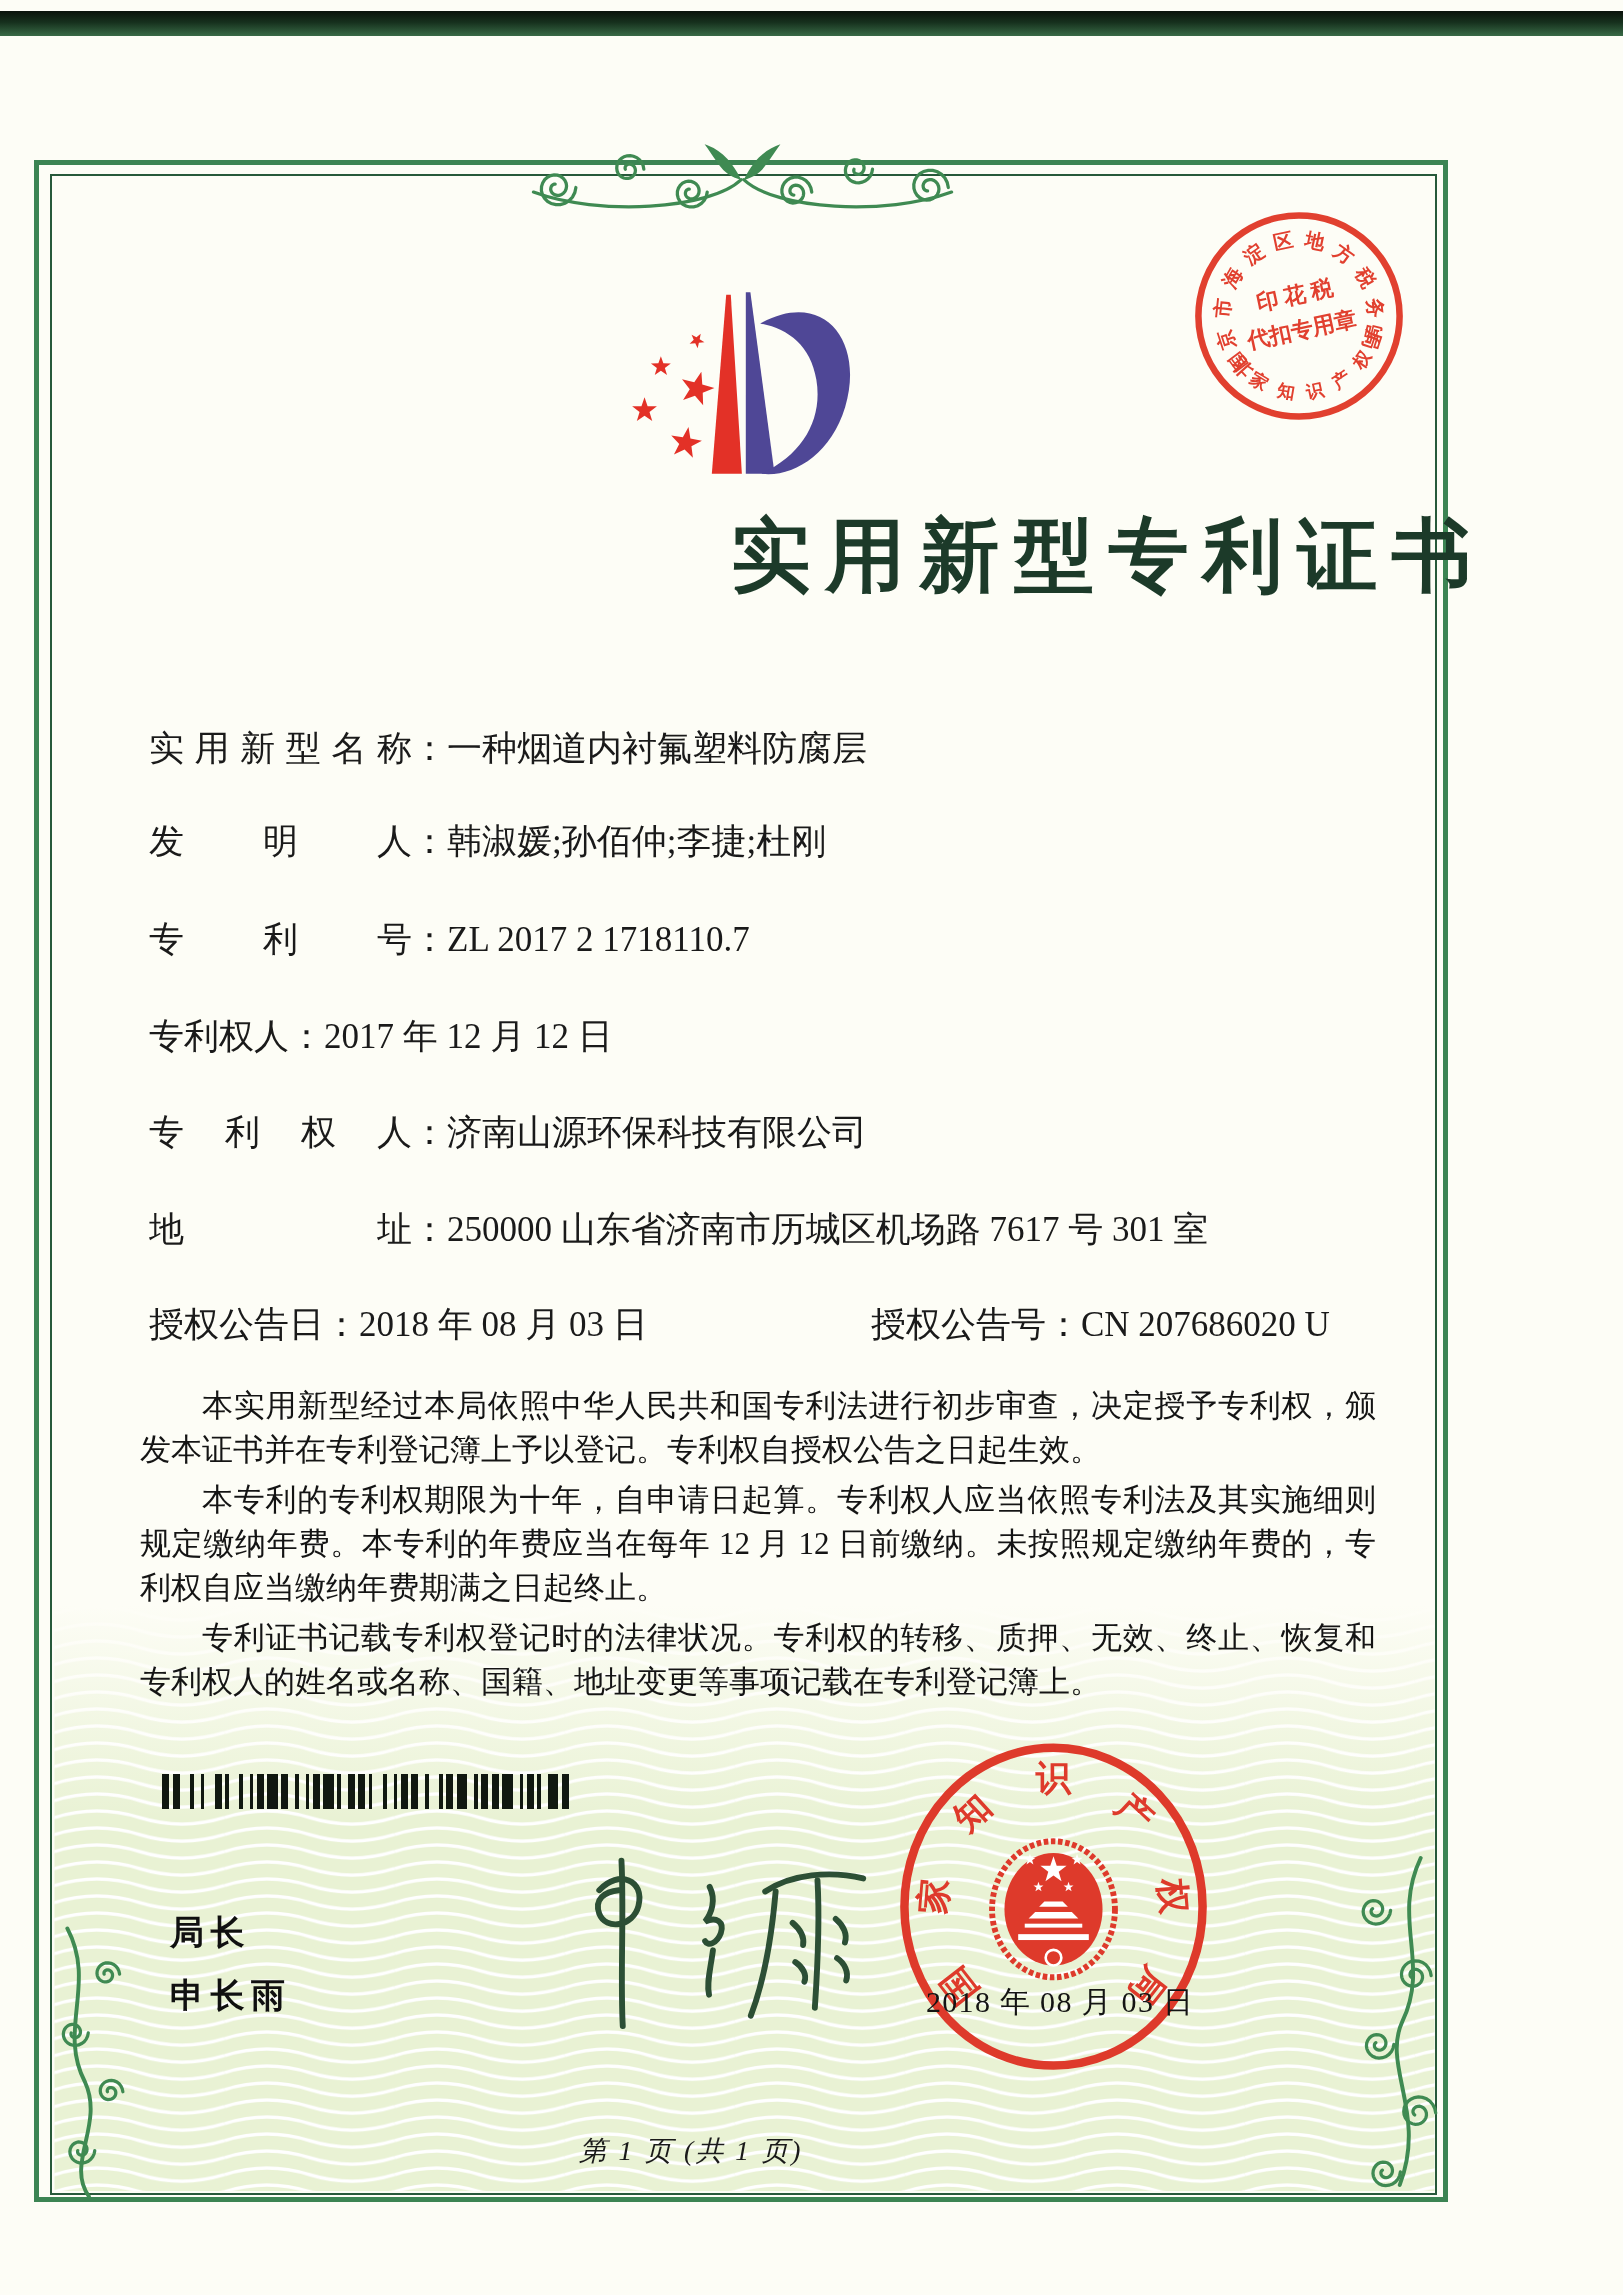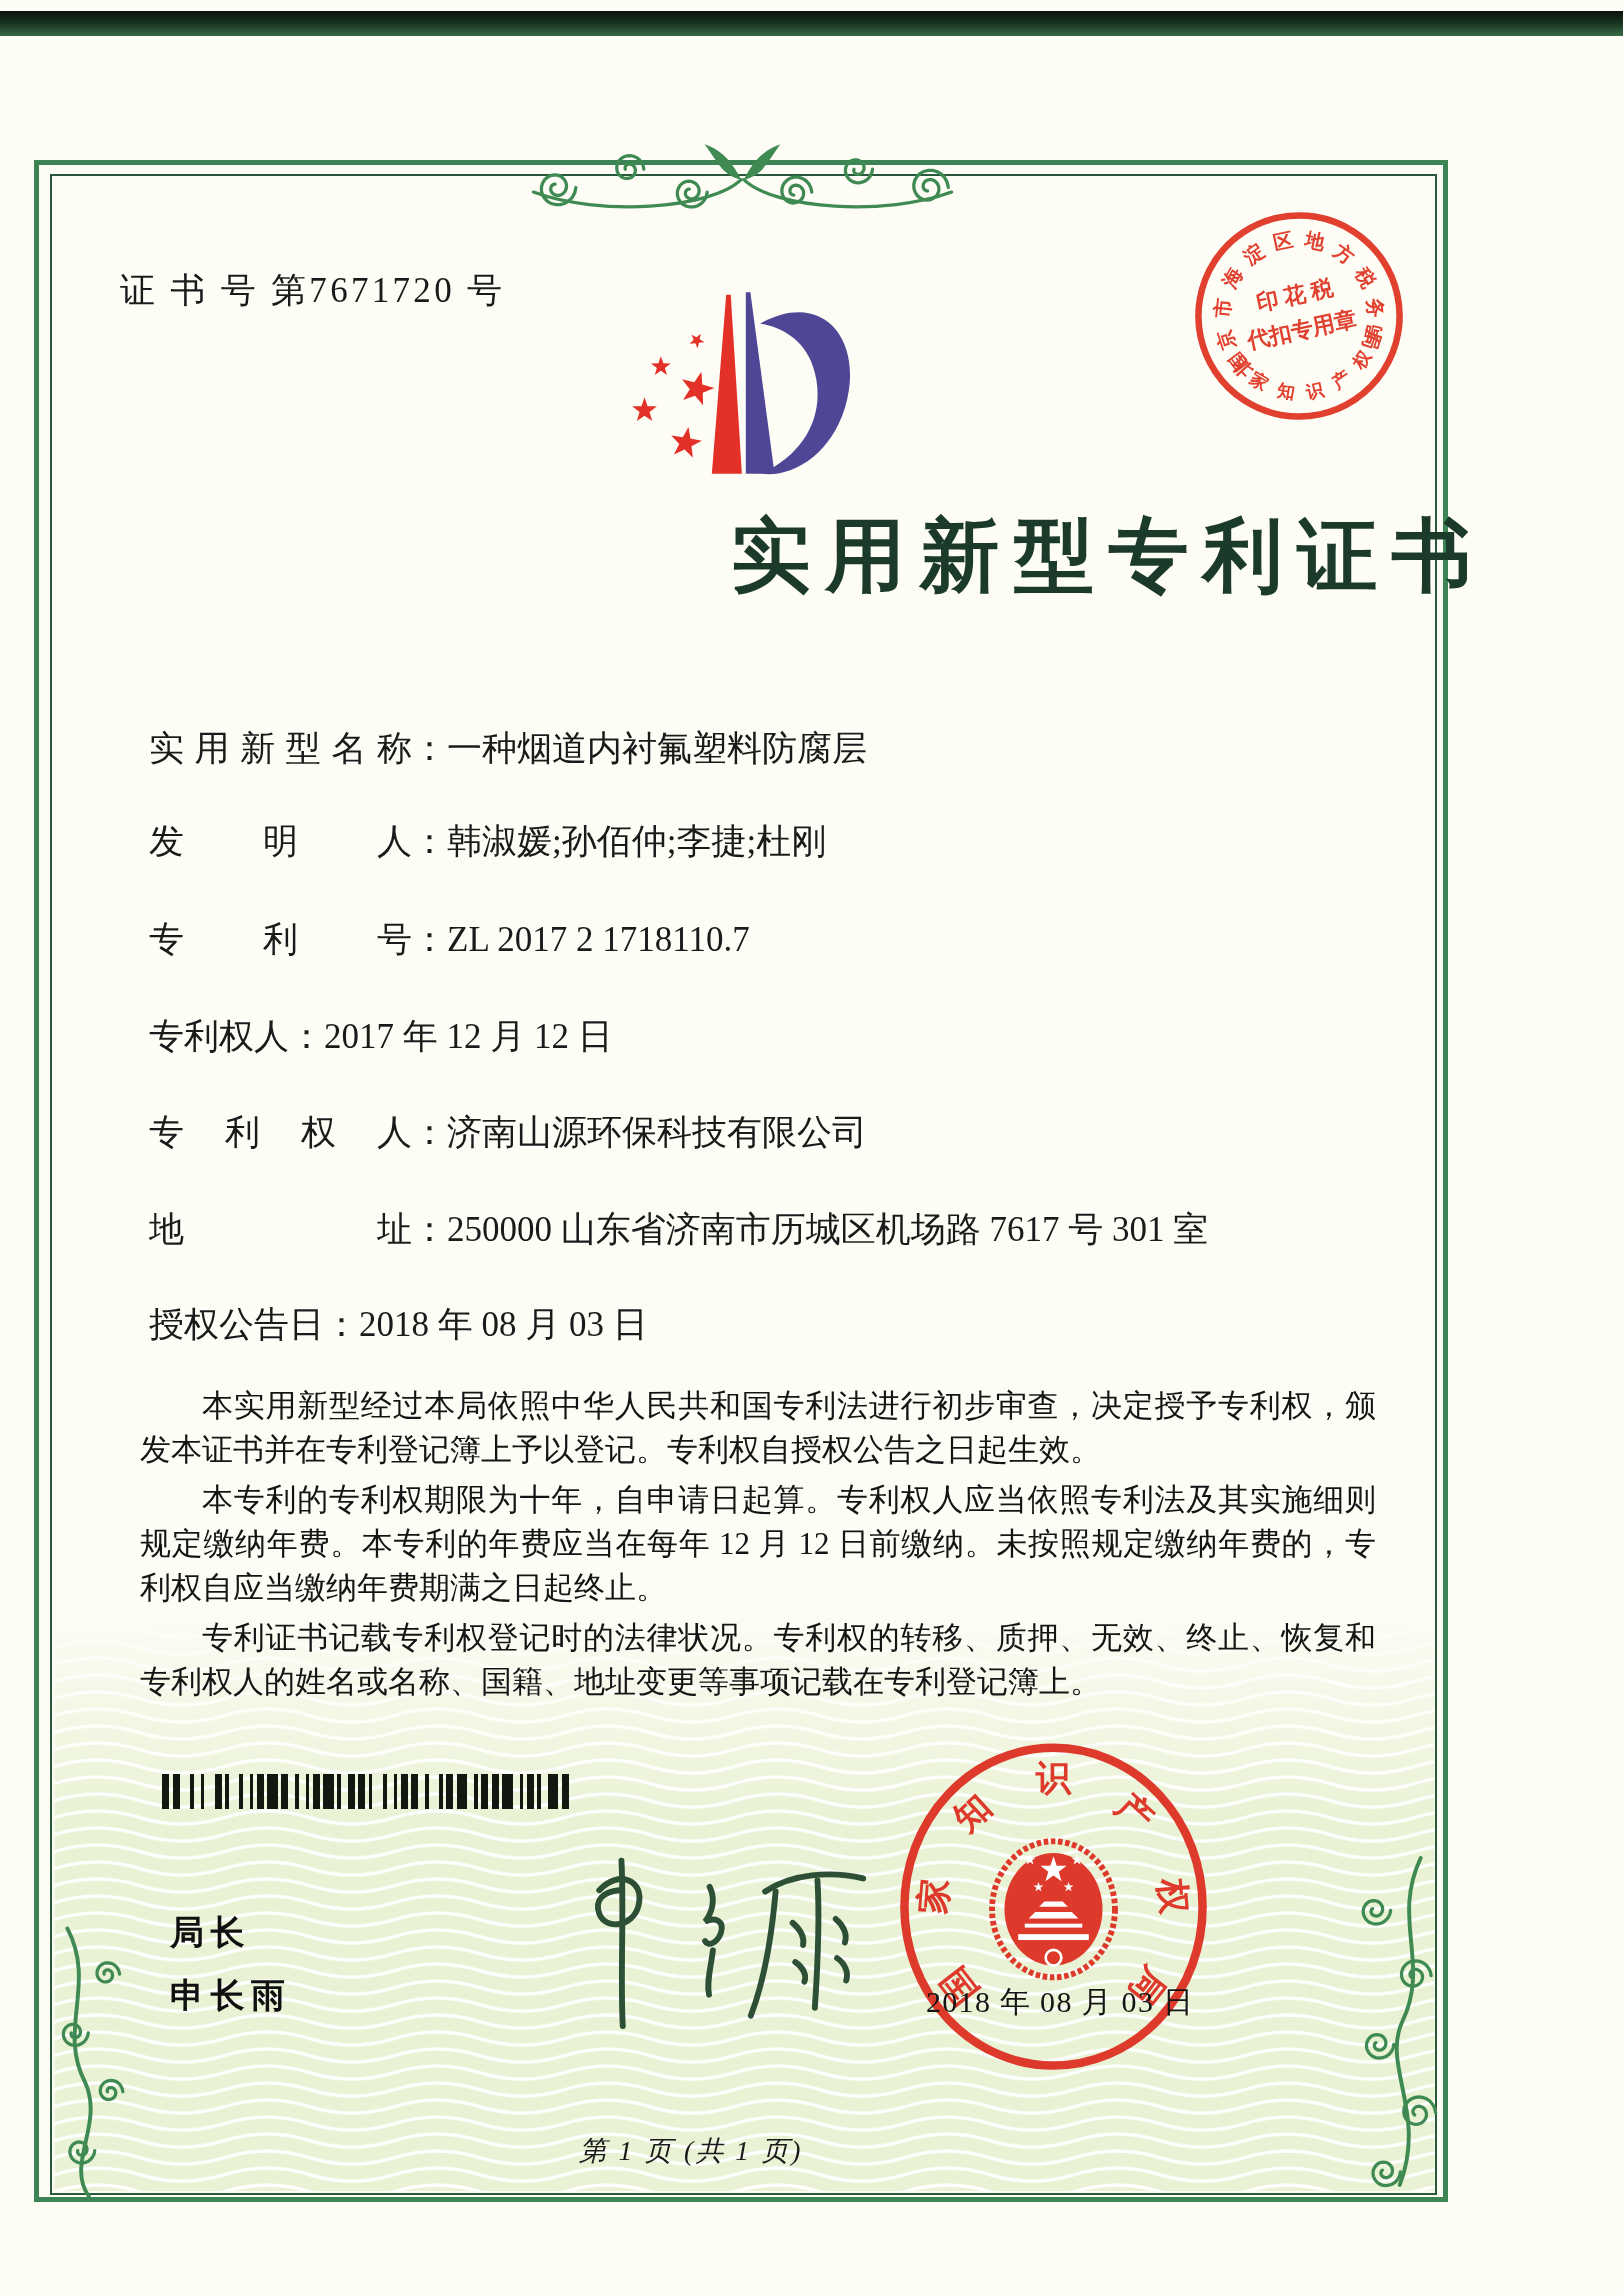--- a/index.html
+++ b/index.html
@@ -77,21 +77,20 @@
       <path d="M109.0,480.0L107.8,485.8L105.2,491.1L101.4,495.4L96.8,498.6L91.7,500.5L86.3,501.0L81.1,500.2L76.5,498.2L72.5,495.1L69.6,491.2L67.7,486.8L67.0,482.3L67.5,477.8L69.1,473.7L71.6,470.2L74.7,467.6L78.3,465.9L82.2,465.1L85.9,465.4L89.4,466.5L92.3,468.5L94.6,471.0L96.1,473.9L96.8,477.0L96.7,480.0L95.9,482.8L94.4,485.2L92.5,487.0L90.2,488.2L87.9,488.8L85.5,488.7L83.5,488.1L81.7,487.0L80.4,485.6L79.5,484.0L79.2,482.3L79.2,480.7L79.7,479.3L80.5,478.2L81.5,477.5" stroke="#3f8a52" stroke-width="5" fill="none" stroke-linecap="round"></path>
     </svg>
   <svg id="orn-bl" style="left:51px;top:1928px" width="98" height="272" viewBox="0 0 150 415">
     <path d="M25,0 C70,85 10,155 52,235 C82,300 22,360 58,410" stroke="#3f8a52" stroke-width="6" fill="none" stroke-linecap="round"></path>
   <path d="M105.0,70.0L104.0,65.4L102.1,61.3L99.3,57.8L95.8,55.1L91.9,53.4L87.7,52.7L83.7,52.9L79.8,54.1L76.5,56.1L73.8,58.8L71.8,61.9L70.7,65.3L70.4,68.8L70.9,72.2L72.2,75.3L74.1,77.9L76.5,79.9L79.3,81.2L82.1,81.9L85.0,81.8L87.7,81.1L90.0,79.8L91.9,78.0L93.2,76.0L94.0,73.7L94.2,71.5L93.9,69.3L93.1,67.4L91.9,65.8L90.4,64.6L88.8,63.8L87.1,63.5L85.5,63.5L84.1,64.0L82.8,64.8L81.9,65.8L81.3,66.9L81.1,68.0L81.1,69.1L81.4,70.0" stroke="#3f8a52" stroke-width="5" fill="none" stroke-linecap="round"></path>
       <path d="M57.0,160.0L56.0,165.0L53.8,169.6L50.7,173.4L46.9,176.3L42.6,178.2L38.0,179.1L33.5,178.8L29.3,177.5L25.6,175.3L22.6,172.4L20.5,168.9L19.2,165.1L18.9,161.3L19.5,157.5L20.9,154.2L23.0,151.3L25.7,149.1L28.7,147.6L31.9,146.9L35.0,147.0L37.9,147.8L40.5,149.2L42.6,151.2L44.0,153.4L44.9,155.9L45.1,158.4L44.8,160.8L43.9,162.9L42.6,164.7L41.0,166.0L39.2,166.8L37.3,167.2L35.6,167.1L34.0,166.6L32.6,165.7L31.6,164.7L31.0,163.5L30.7,162.2L30.7,161.0L31.0,160.0" stroke="#3f8a52" stroke-width="5" fill="none" stroke-linecap="round"></path>
       <path d="M110.0,250.0L109.0,245.4L107.1,241.3L104.3,237.8L100.8,235.1L96.9,233.4L92.7,232.7L88.7,232.9L84.8,234.1L81.5,236.1L78.8,238.8L76.8,241.9L75.7,245.3L75.4,248.8L75.9,252.2L77.2,255.3L79.1,257.9L81.5,259.9L84.3,261.2L87.1,261.9L90.0,261.8L92.7,261.1L95.0,259.8L96.9,258.0L98.2,256.0L99.0,253.7L99.2,251.5L98.9,249.3L98.1,247.4L96.9,245.8L95.4,244.6L93.8,243.8L92.1,243.5L90.5,243.5L89.1,244.0L87.8,244.8L86.9,245.8L86.3,246.9L86.1,248.0L86.1,249.1L86.4,250.0" stroke="#3f8a52" stroke-width="5" fill="none" stroke-linecap="round"></path>
       <path d="M67.0,340.0L66.0,345.0L63.8,349.6L60.7,353.4L56.9,356.3L52.6,358.2L48.0,359.1L43.5,358.8L39.3,357.5L35.6,355.3L32.6,352.4L30.5,348.9L29.2,345.1L28.9,341.3L29.5,337.5L30.9,334.2L33.0,331.3L35.7,329.1L38.7,327.6L41.9,326.9L45.0,327.0L47.9,327.8L50.5,329.2L52.6,331.2L54.0,333.4L54.9,335.9L55.1,338.4L54.8,340.8L53.9,342.9L52.6,344.7L51.0,346.0L49.2,346.8L47.3,347.2L45.6,347.1L44.0,346.6L42.6,345.7L41.6,344.7L41.0,343.5L40.7,342.2L40.7,341.0L41.0,340.0" stroke="#3f8a52" stroke-width="5" fill="none" stroke-linecap="round"></path>
     </svg>
 
-  <div class="cert-no">证 书 号 第7671720 号</div>
 
   <svg id="logo" style="left:615px;top:283px" width="242" height="196" viewBox="0 0 370 300">
     <g id="logo-stars">
         <polygon points="131.0,77.6 129.4,86.0 136.7,90.5 128.2,91.6 126.3,99.9 122.6,92.2 114.0,92.9 120.3,87.0 117.0,79.1 124.5,83.2" fill="#e33127"></polygon>
         <polygon points="70.0,112.0 73.8,122.8 85.2,123.1 76.1,130.0 79.4,140.9 70.0,134.4 60.6,140.9 63.9,130.0 54.8,123.1 66.2,122.8" fill="#e33127"></polygon>
         <polygon points="132.0,135.9 133.4,155.2 152.0,160.6 134.1,167.9 134.7,187.2 122.2,172.4 104.0,179.0 114.2,162.6 102.4,147.3 121.1,151.9" fill="#e33127"></polygon>
         <polygon points="45.0,175.0 49.7,188.5 64.0,188.8 52.6,197.5 56.8,211.2 45.0,203.0 33.2,211.2 37.4,197.5 26.0,188.8 40.3,188.5" fill="#e33127"></polygon>
         <polygon points="112.3,220.4 115.2,238.1 132.8,241.5 116.8,249.7 119.0,267.5 106.3,254.8 90.0,262.4 98.1,246.4 85.9,233.3 103.6,236.0" fill="#e33127"></polygon>
       </g>
     <polygon points="170,18 177,18 194,292 148,292" fill="#e33127"></polygon>
@@ -145,20 +144,23 @@
   </div>
   <div class="frow" style="top:1109px">
     <span class="flabel just">专利权人</span><span>：</span><span>济南山源环保科技有限公司</span>
   </div>
   <div class="frow" style="top:1206px">
     <span class="flabel just">地址</span><span>：</span><span>250000  山东省济南市历城区机场路 7617 号 301 室</span>
   </div>
   <div class="frow" style="top:1301px">
     <span class="flabel">授权公告日</span><span>：</span><span>2018 年 08 月 03 日</span>
   </div>
+  <div class="frow2" style="top:1301px">
+    <span class="flabel">授权公告号</span><span>：</span><span>CN 207686020 U</span>
+  </div>
 
   <div class="paras">
     <p>本实用新型经过本局依照中华人民共和国专利法进行初步审查，决定授予专利权，颁发本证书并在专利登记簿上予以登记。专利权自授权公告之日起生效。</p>
     <p>本专利的专利权期限为十年，自申请日起算。专利权人应当依照专利法及其实施细则规定缴纳年费。本专利的年费应当在每年 12 月 12 日前缴纳。未按照规定缴纳年费的，专利权自应当缴纳年费期满之日起终止。</p>
     <p>专利证书记载专利权登记时的法律状况。专利权的转移、质押、无效、终止、恢复和专利权人的姓名或名称、国籍、地址变更等事项记载在专利登记簿上。</p>
   </div>
 
   <div class="barcode" id="barcode">
       <div style="width: 7px; background: rgb(16, 24, 16);"></div>
       <div style="width: 3.5px; background: transparent;"></div>

